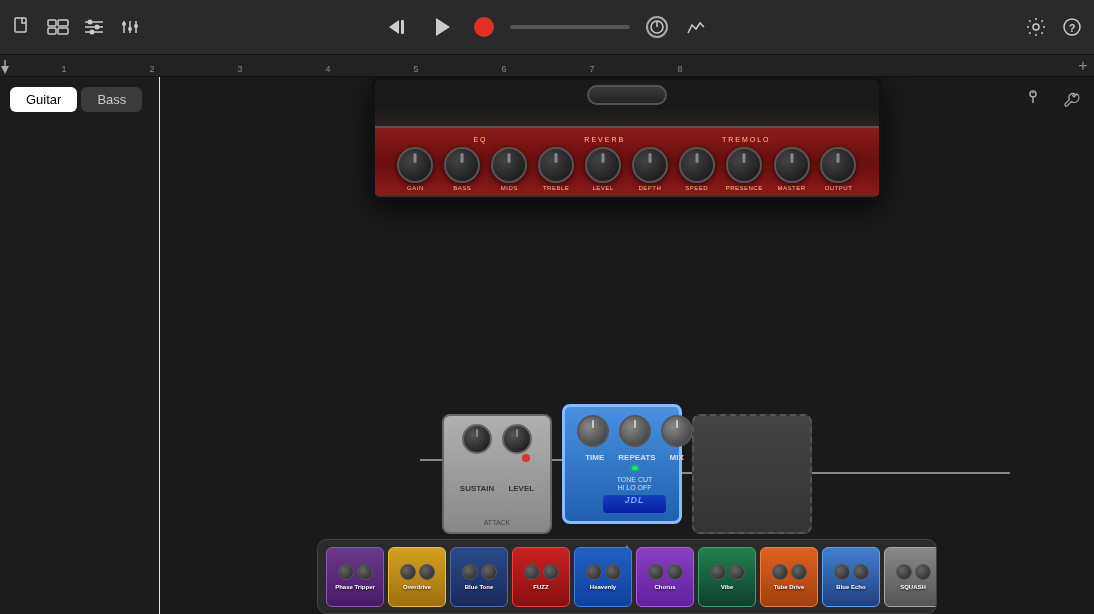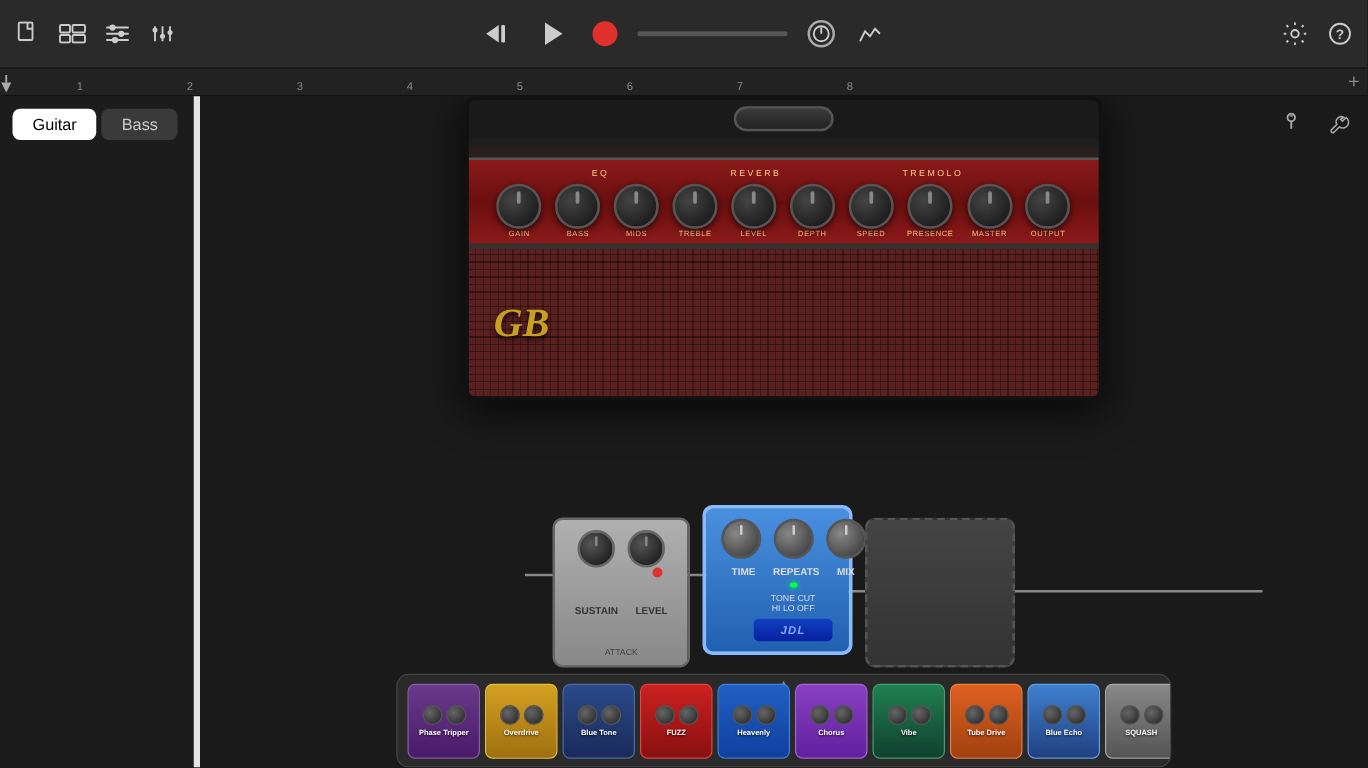--- a/index.html
+++ b/index.html
@@ -133,21 +133,21 @@
       display: flex;
       width: 100%;
       height: calc(614px - 77px);
       position: relative;
     }
 
     
     #left-panel {
       width: 160px;
       background: #1c1c1c;
-      border-right: 5px solid #e5e5e5;
+      border-right: 1px solid #e5e5e5;
       padding: 10px;
       flex-shrink: 0;
     }
     .tab-group {
       display: flex;
       gap: 4px;
       margin-bottom: 10px;
     }
     .tab-btn {
       padding: 5px 16px;
@@ -791,23 +791,20 @@
               <div class="knob-body"></div>
               <span class="knob-label">MASTER</span>
             </div>
             <div class="amp-knob">
               <div class="knob-body"></div>
               <span class="knob-label">OUTPUT</span>
             </div>
           </div>
         </div>
 
-        <div class="amp-grill">
-          <span class="gb-logo">GB</span>
-        </div>
 
       </div>
     </div>
 
     <div style="position:absolute; top:382px; left:260px; width:150px; height:2px; background:#888;"></div>
     <div style="position:absolute; top:395px; left:490px; width:360px; height:2px; background:#888;"></div>
 
     <div id="pedal-area">
 
       <div class="pedal pedal-compressor" style="margin-top:10px; margin-right:10px;">
@@ -839,21 +836,21 @@
         <div class="pedal-label-row">
           <span class="pedal-label-white">Time</span>
           <span class="pedal-label-white">Repeats</span>
           <span class="pedal-label-white">Mix</span>
         </div>
         <div class="delay-led"></div>
         <div class="delay-tone-row">
           <span>TONE CUT</span>
         </div>
         <div class="delay-hi-lo">HI LO OFF</div>
-        <div style="margin-top:4px; width:80%; height:30px; background:linear-gradient(180deg,#1040c0,#0820a0); border-radius:4px; display:flex; align-items:center; justify-content:center;font-style:italic;">
+        <div style="margin-top:4px; width:80%; height:30px; background:linear-gradient(180deg,#1040c0,#0820a0); border-radius:4px; display:flex; align-items:flex-start; justify-content:center;font-style:italic;">
           <span style="font-size:9px; color:#88aaff; font-weight:bold; letter-spacing:1px;">JDL</span>
         </div>
       </div>
 
       <div class="pedal pedal-empty" style="margin-top:10px; margin-left:10px;">
       </div>
 
     </div>
 
     <div id="pedal-picker">

